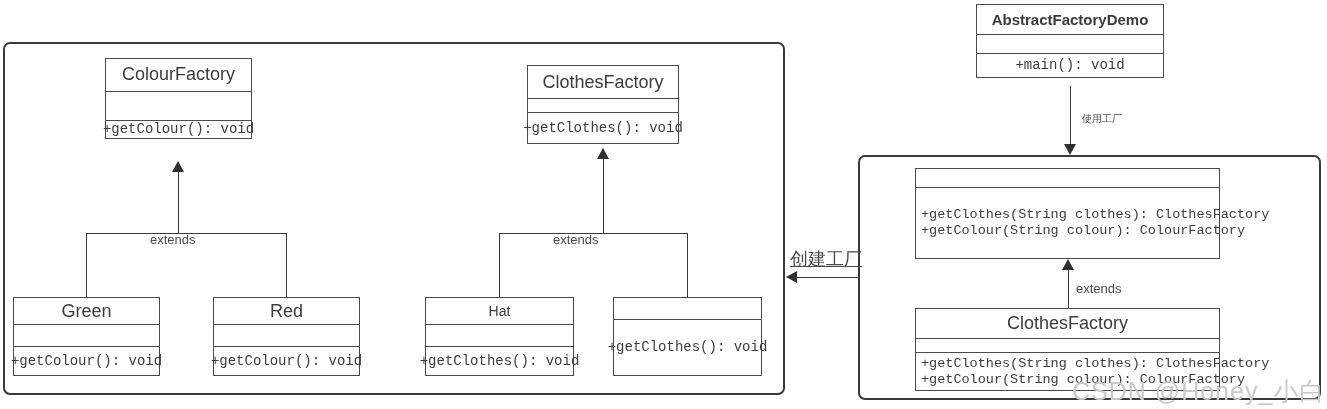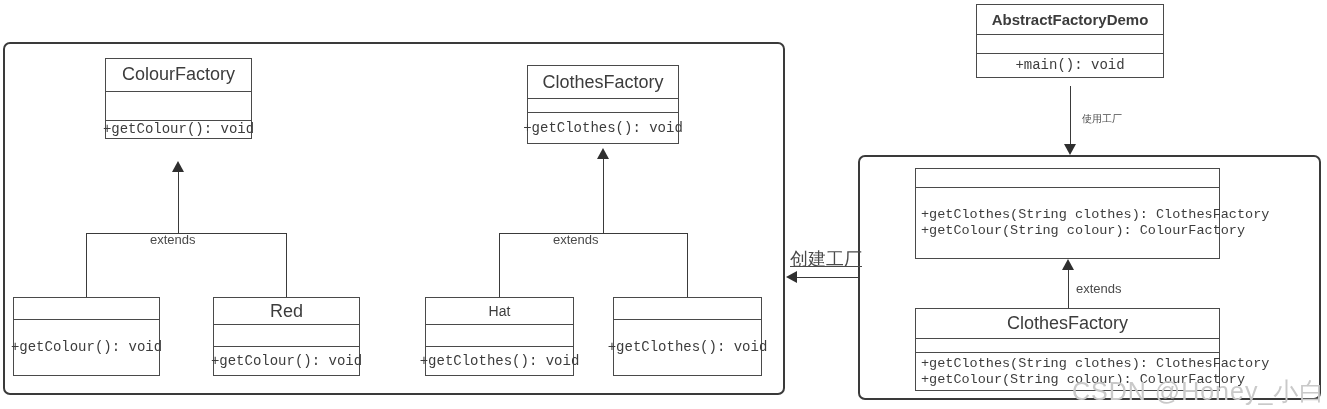--- a/index.html
+++ b/index.html
@@ -136,20 +136,21 @@
   </div>
 
   <div class="arrow-up" style="left:172px; top:161px;"></div>
   <div class="vline" style="left:178px; top:172px; height:61px;"></div>
   <div class="hline" style="left:86px; top:233px; width:200px;"></div>
   <div class="vline" style="left:86px; top:233px; height:64px;"></div>
   <div class="vline" style="left:286px; top:233px; height:64px;"></div>
   <div class="edge-label" style="left:150px; top:232px; font-size:13px;">extends</div>
 
   <div class="uml-class" style="left:13px; top:297px; width:147px; height:79px;">
+    <div class="uml-title" style="height:27px; font-size:18px;">Green</div>
     <div class="uml-attrs" style="height:22px;"></div>
     <div class="uml-ops" style="flex:1; font-size:14px;">
       <div class="op-line">+getColour(): void</div>
     </div>
   </div>
 
   <div class="uml-class" style="left:213px; top:297px; width:147px; height:79px;">
     <div class="uml-title" style="height:27px; font-size:18px;">Red</div>
     <div class="uml-attrs" style="height:22px;"></div>
     <div class="uml-ops" style="flex:1; font-size:14px;">

